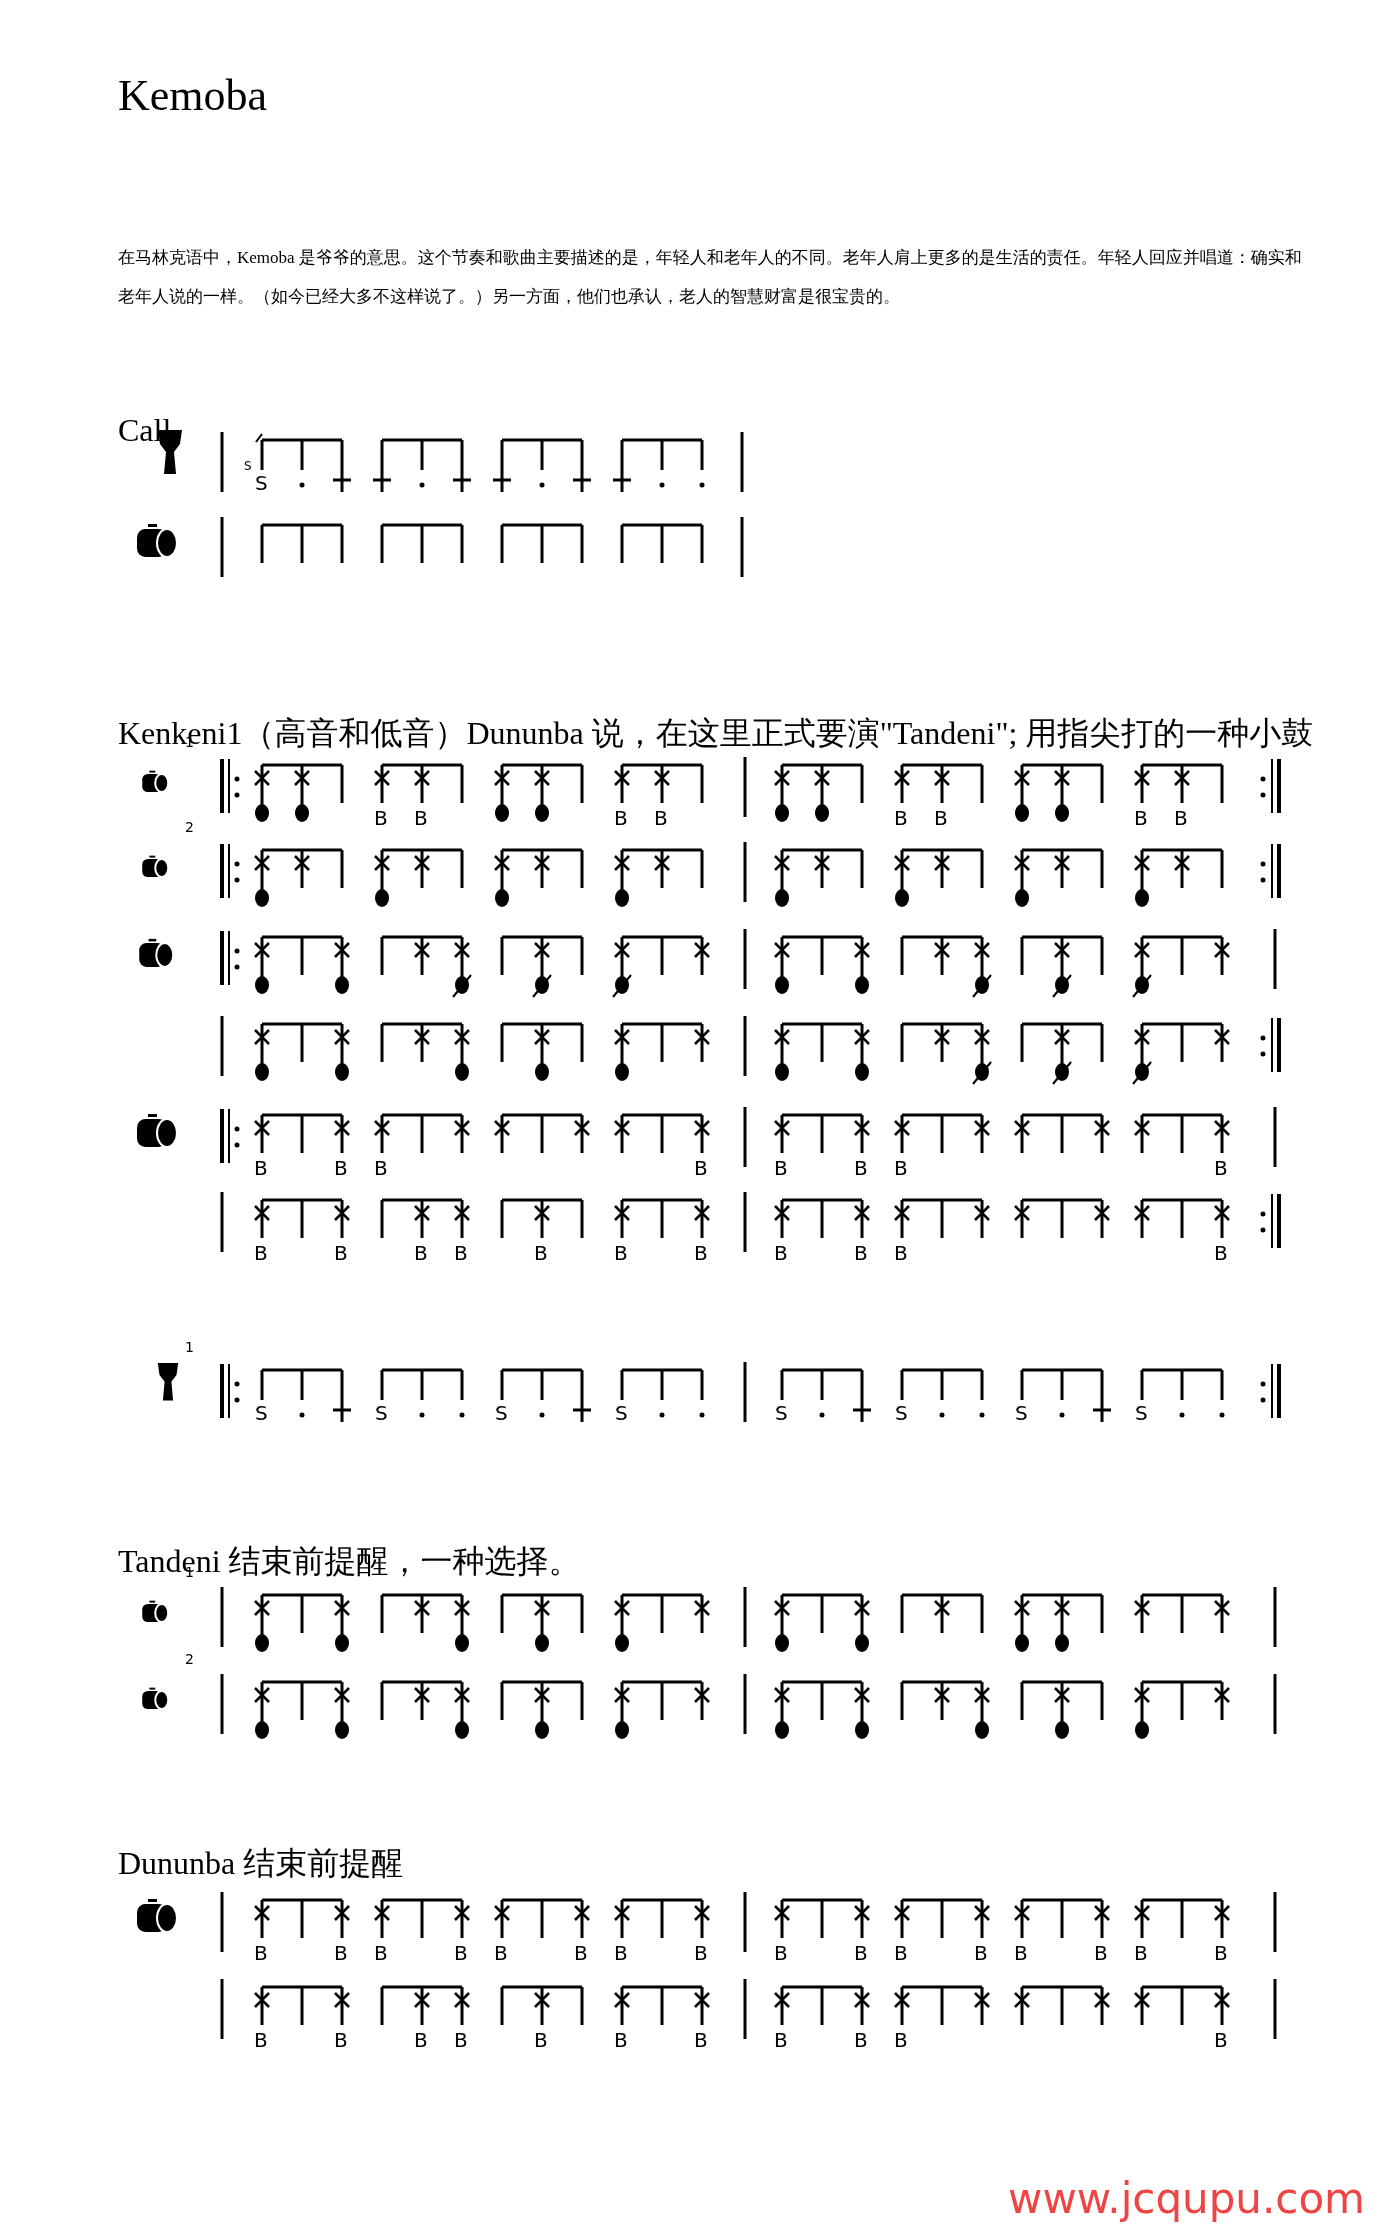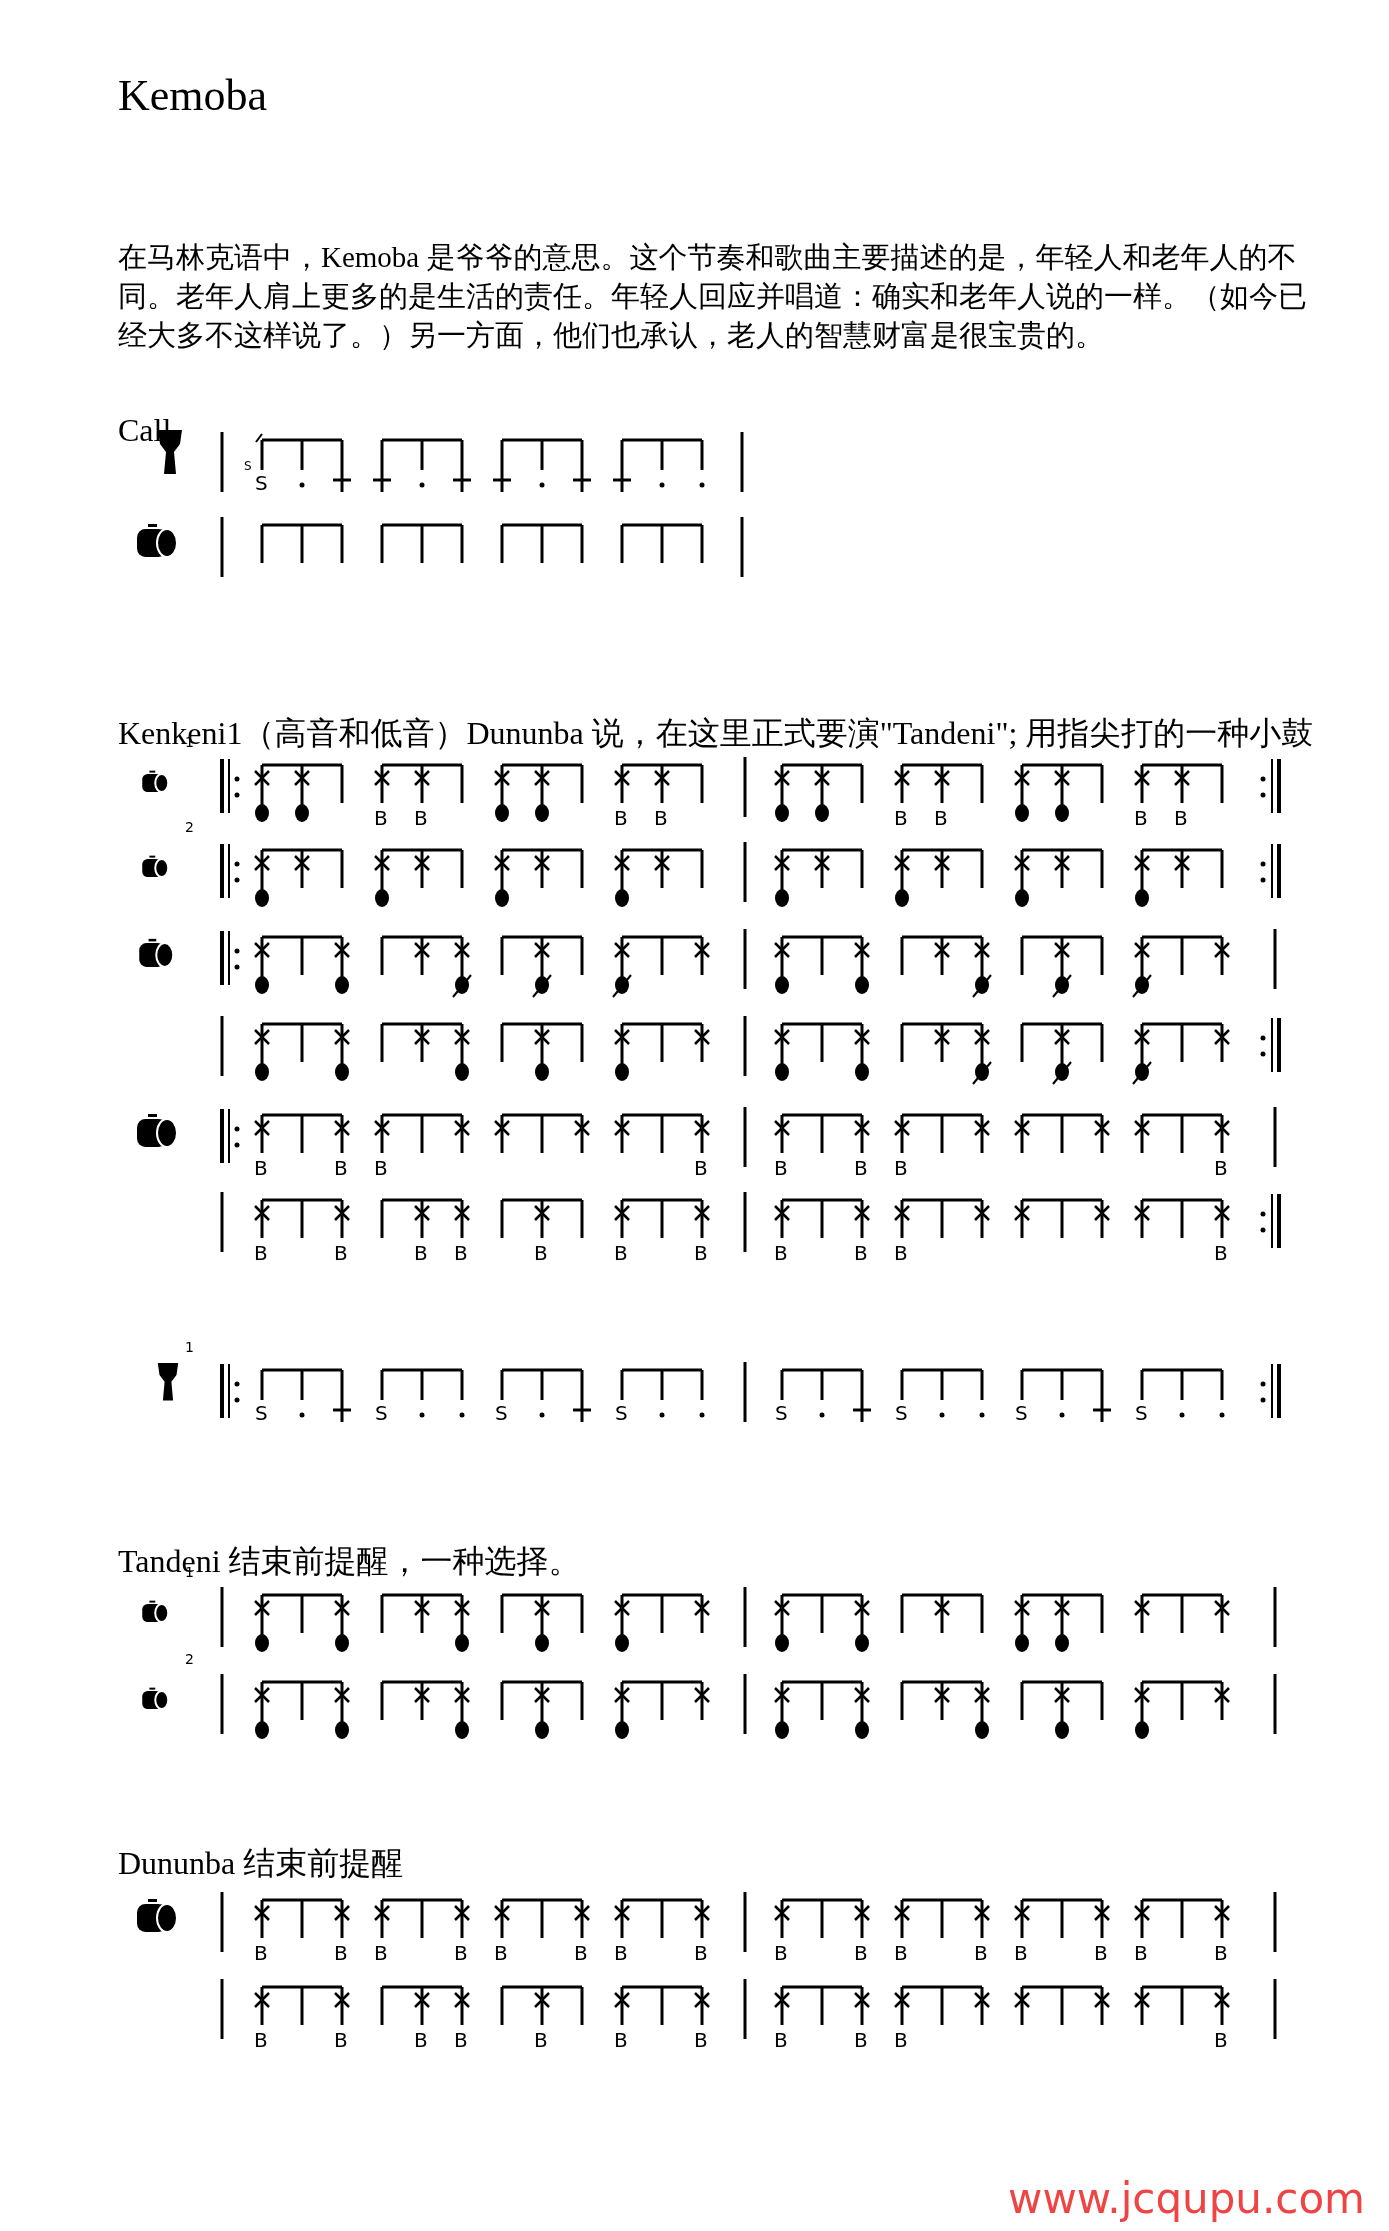--- a/index.html
+++ b/index.html
@@ -1,18 +1,18 @@
 <!DOCTYPE html>
 <html><head>
 <meta charset="utf-8">
 <style>
   html, body { margin:0; padding:0; background:#ffffff; }
   body { width:1389px; height:2231px; position:relative; overflow:hidden; font-family:"Liberation Serif", serif; color:#000; }
   .title { position:absolute; left:118px; top:70px; font-size:44px; font-family:"Liberation Serif", serif; letter-spacing:0px; }
-  .para { position:absolute; left:118px; top:238px; width:1200px; font-size:29px; line-height:39px; font-family:"Liberation Serif", "DejaVu Serif", serif; }
+  .para { position:absolute; left:118px; top:238px; width:1200px; font-size:17px; line-height:39px; font-family:"Liberation Serif", "DejaVu Serif", serif; }
   .section-label { position:absolute; left:118px; font-size:32px; font-family:"Liberation Serif", "DejaVu Serif", serif; white-space:nowrap; }
   svg { position:absolute; left:0; top:0; overflow:visible; }
   .watermark { position:absolute; right:24px; bottom:8px; font-size:42px; font-family:"DejaVu Sans", sans-serif; color:#ef4444; letter-spacing:0px; }
 </style>
 </head>
 <body>
 
 <div class="title">Kemoba</div>
 <div class="para">在马林克语中，Kemoba 是爷爷的意思。这个节奏和歌曲主要描述的是，年轻人和老年人的不同。老年人肩上更多的是生活的责任。年轻人回应并唱道：确实和老年人说的一样。（如今已经大多不这样说了。）另一方面，他们也承认，老人的智慧财富是很宝贵的。</div>
 

